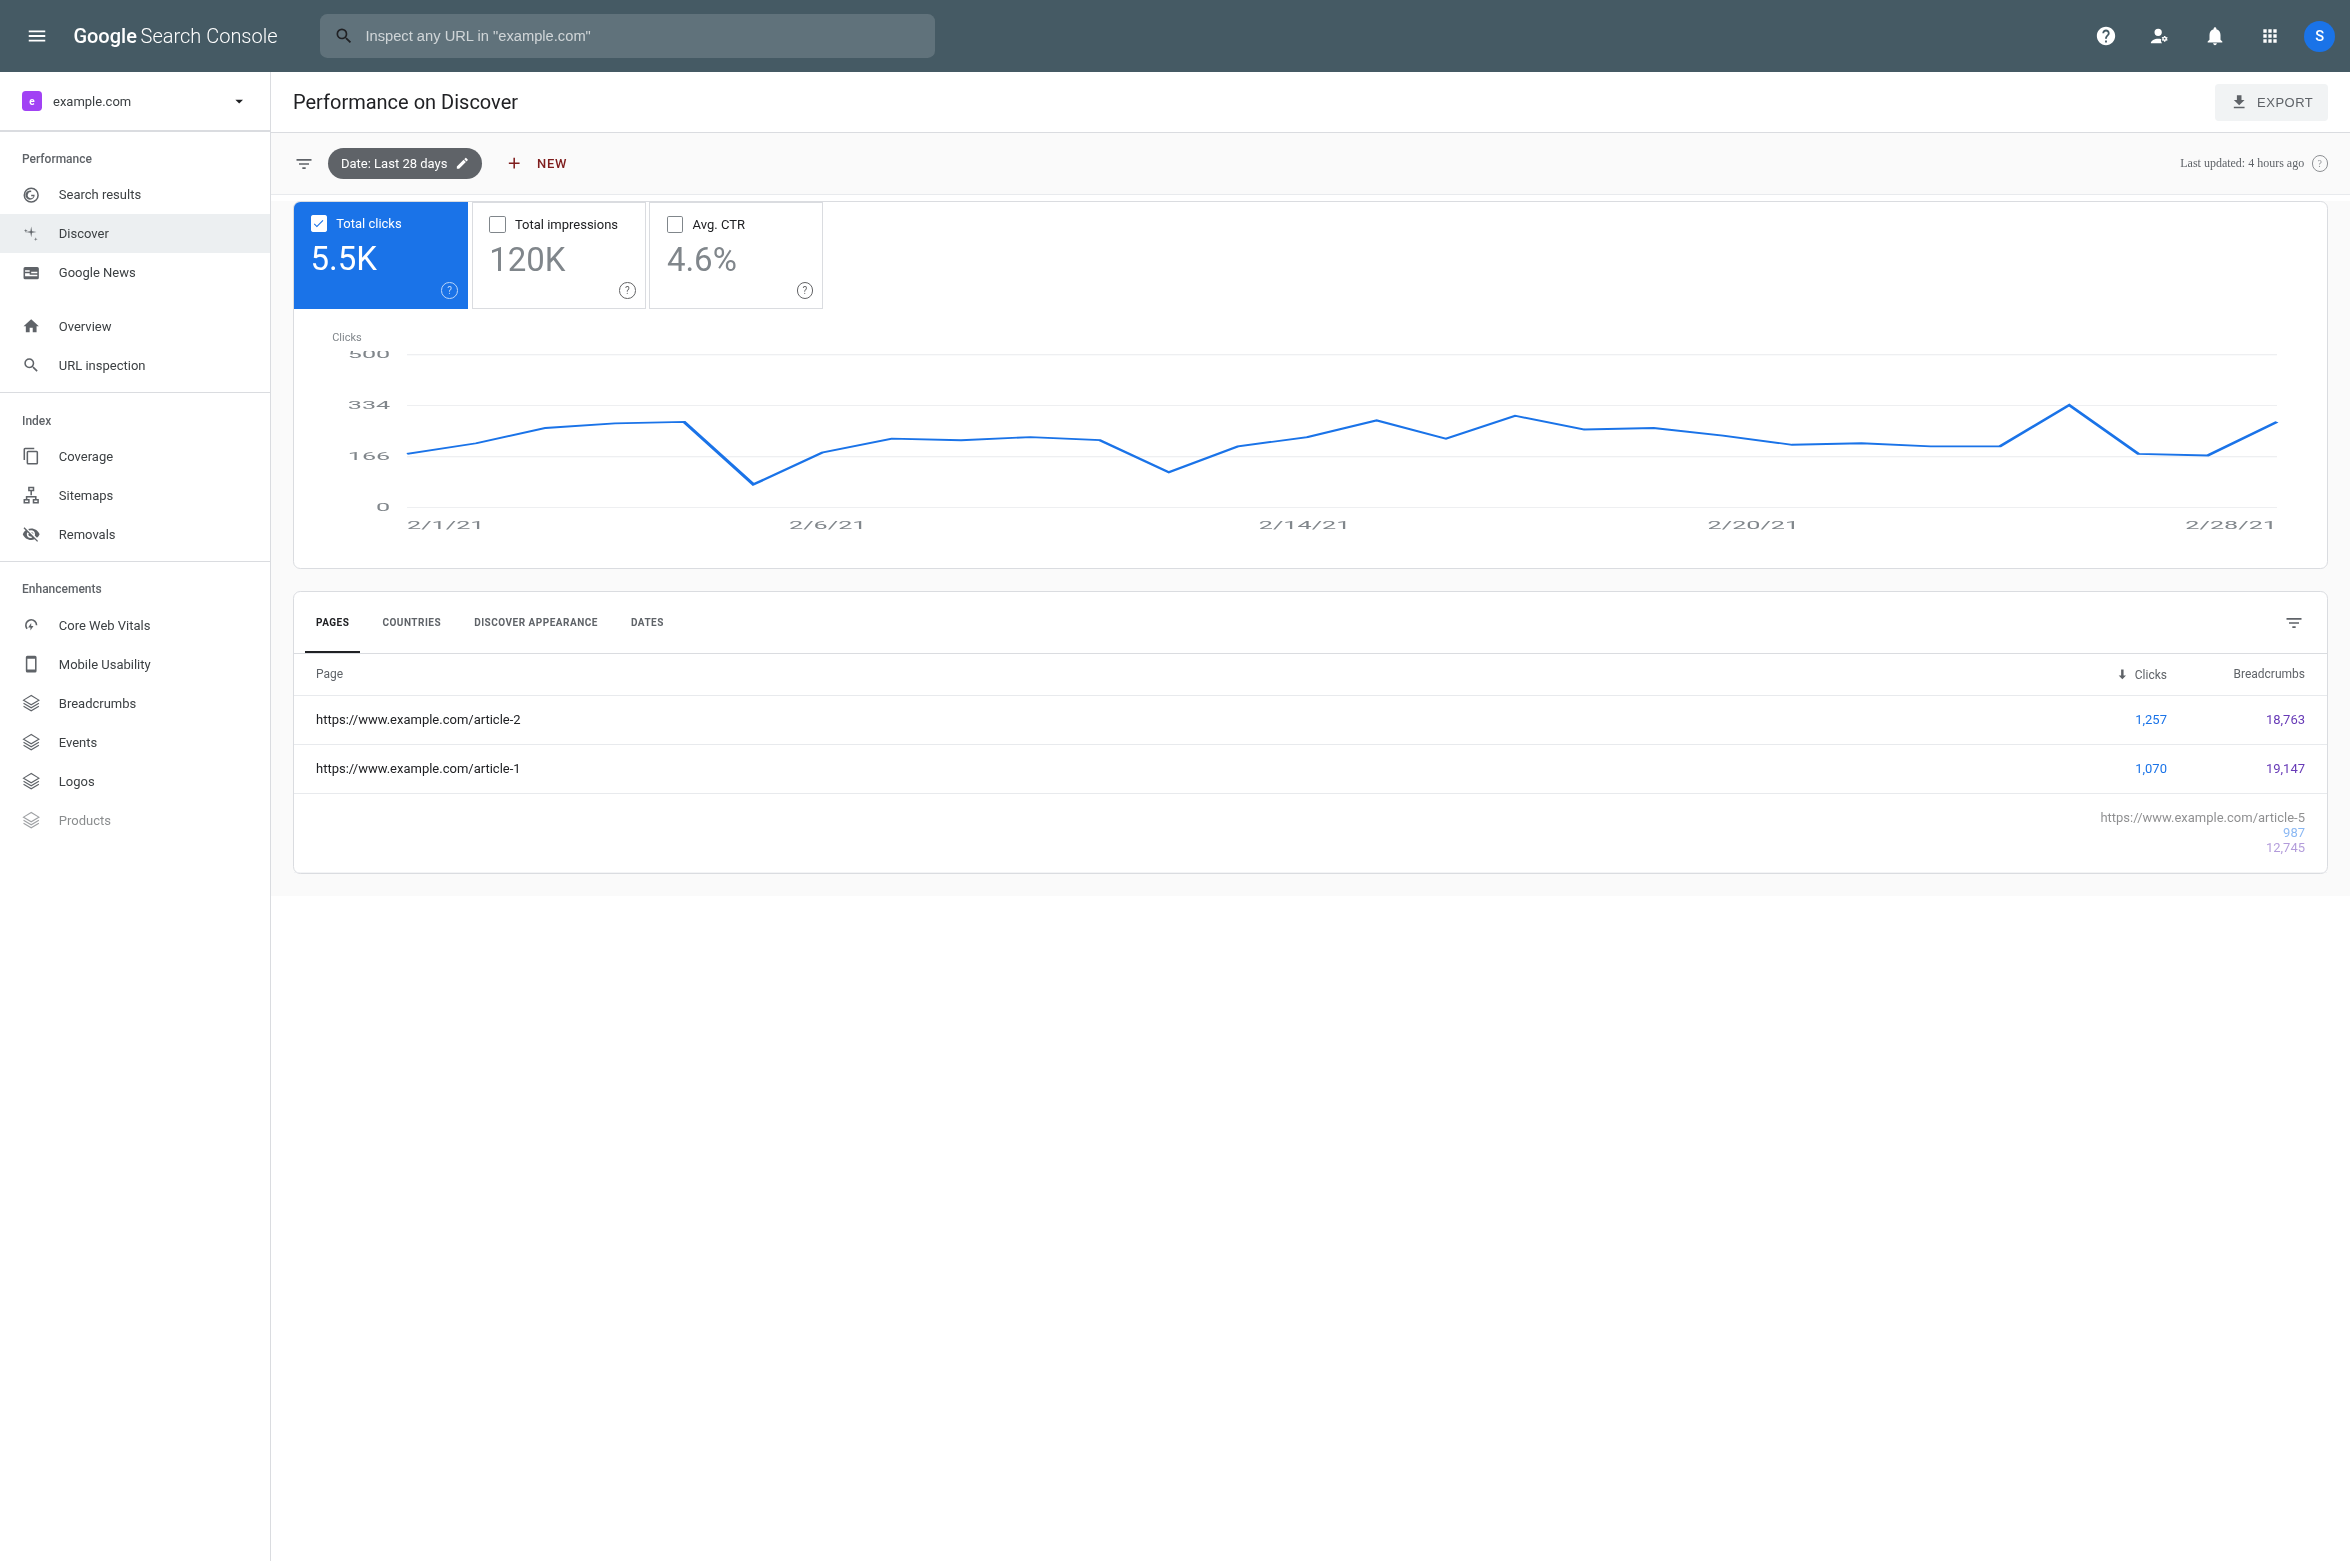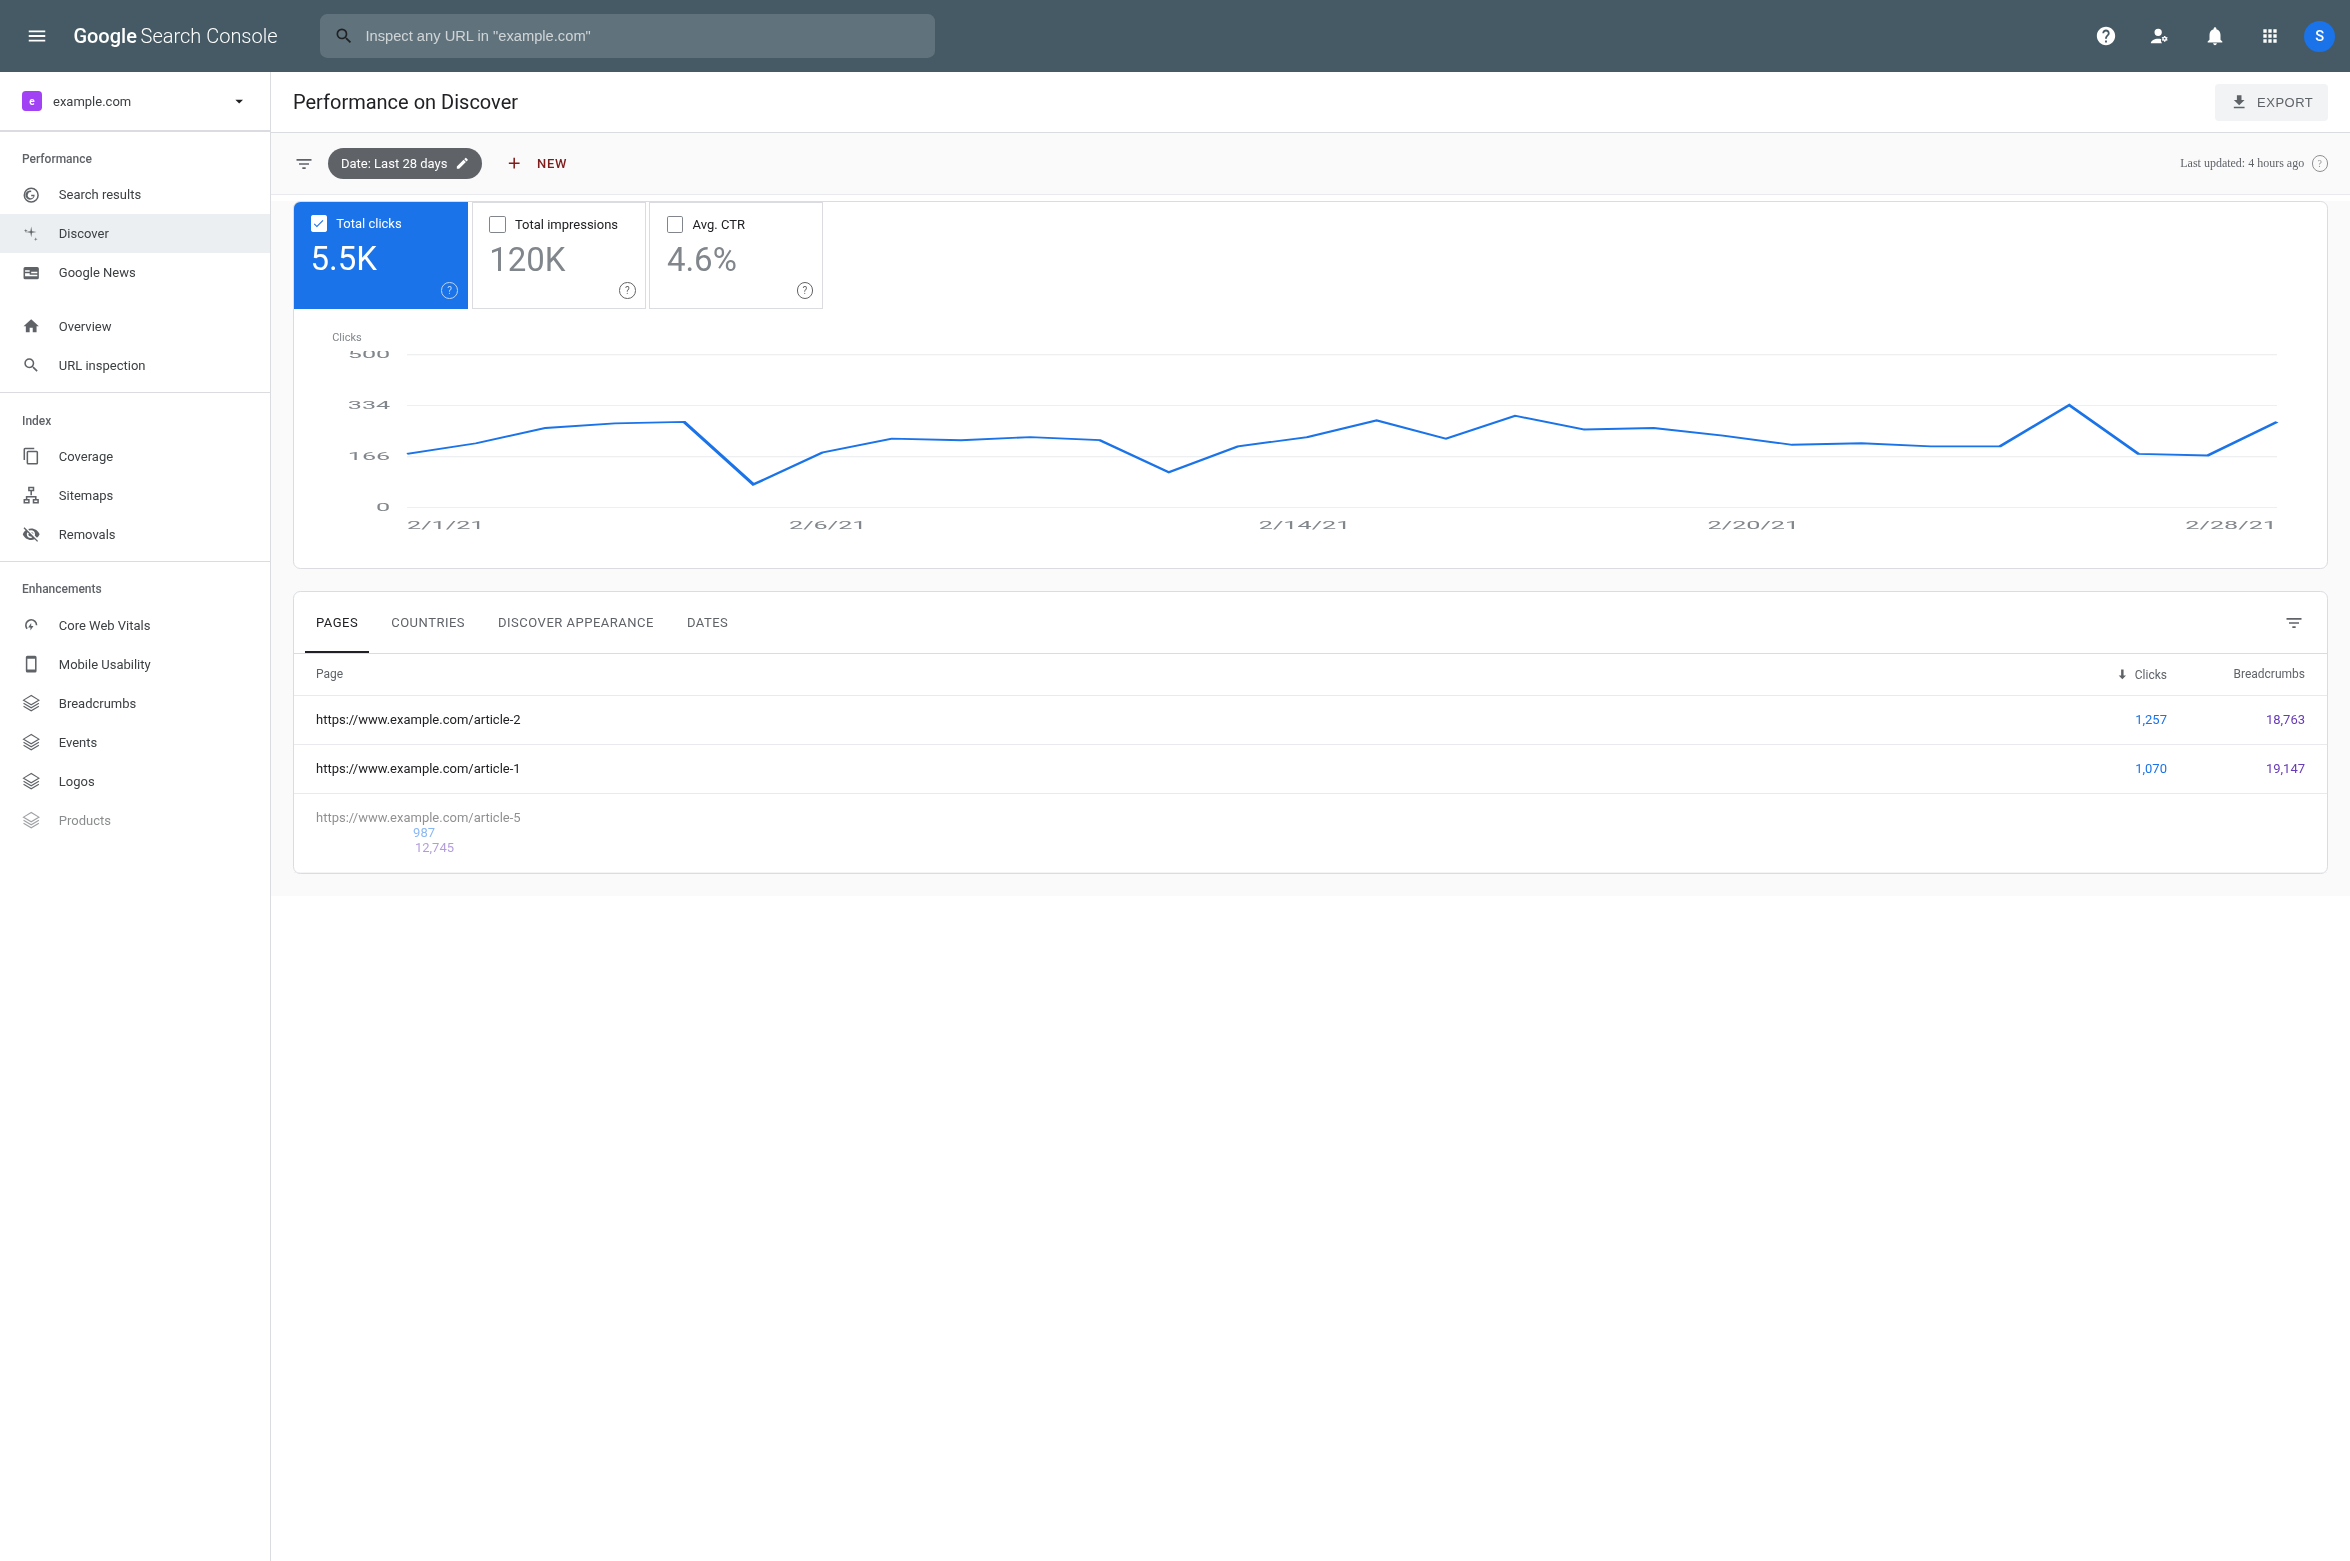--- a/index.html
+++ b/index.html
@@ -62,29 +62,29 @@
   
   .chart-area { padding: 22px 29px 29px; }
   .chart-ylabel { font-size: 11px; color: #80868b; margin-bottom: 7.3px; margin-left: 9.2px; }
   .chart-svg { width: 100%; height: 184px; }
   .grid-line { stroke: #e8eaed; stroke-width: 1; }
   .axis-text { font-size: 12px; fill: #80868b; }
   .data-line { stroke: #1a73e8; stroke-width: 2; fill: none; }
   
   .table-card { background: #fff; border: 0.9px solid #dadce0; border-radius: 7.3px; margin: 0 22px; }
   .tabs-row { display: flex; align-items: center; padding: 0 22px; height: 62px; border-bottom: 0.9px solid #dadce0; gap: 33px; }
-  .tab { font-size: 13px; letter-spacing: 0.5px; color: #5f6368; font-weight: 400; cursor: pointer; height: 100%; display: flex; align-items: center; position: relative; }
+  .tab { font-size: 10px; letter-spacing: 0.5px; color: #5f6368; font-weight: 700; cursor: pointer; height: 100%; display: flex; align-items: center; position: relative; }
   .tab.active { color: #202124; }
   .tab.active::after { content: ''; position: absolute; bottom: 0; left: -11px; right: -11px; height: 2.8px; background: #202124; }
   .tabs-spacer { flex: 1; }
   .table-header { display: flex; padding: 13px 22px; font-size: 12px; color: #5f6368; border-bottom: 0.9px solid #e8eaed; }
   .col-page { flex: 1; }
   .col-clicks { width: 119px; text-align: right; display: flex; justify-content: flex-end; align-items: center; gap: 5.5px; }
   .col-impr { width: 138px; text-align: right; }
-  .table-row { display: flex; padding: 16.5px 22px; font-size: 13px; border-bottom: 0.9px solid #e8eaed; align-items: flex-start; }
+  .table-row { display: flex; padding: 16.5px 22px; font-size: 13px; border-bottom: 0.9px solid #e8eaed; align-items: flex-end; }
   .table-row .col-clicks { color: #1a73e8; }
   .table-row .col-impr { color: #673ab7; }
   .table-row.faded { opacity: 0.5; flex-direction: column; }
   
   svg { fill: currentColor; }
   .help-circle { width: 16.5px; height: 16.5px; border: 1.8px solid currentColor; border-radius: 50%; display: inline-flex; align-items: center; justify-content: center; font-size: 10px; opacity: 0.7; }
 </style>
 </head>
 <body>
 

